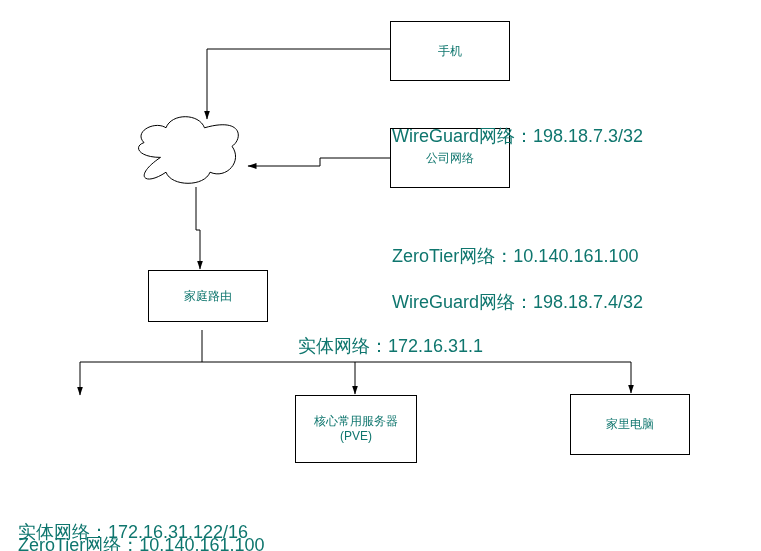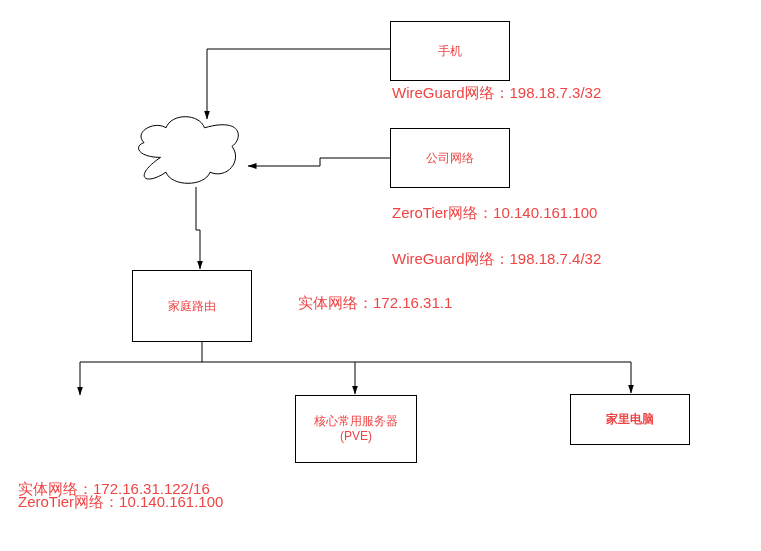--- a/index.html
+++ b/index.html
@@ -6,21 +6,21 @@
     margin: 0;
     padding: 0;
     background: #ffffff;
   }
   #canvas {
     position: relative;
     width: 761px;
     height: 551px;
     background: #ffffff;
     font-family: "Liberation Sans", "DejaVu Sans", sans-serif;
-    color: #ef4444;
+    color: #0f766e;
     overflow: hidden;
   }
   #wires {
     position: absolute;
     left: 0;
     top: 0;
     width: 761px;
     height: 551px;
   }
   .node {
@@ -32,23 +32,24 @@
     flex-direction: column;
     align-items: center;
     justify-content: center;
     text-align: center;
     font-size: 12px;
     line-height: 15px;
     white-space: nowrap;
   }
   .annotation {
     position: absolute;
-    font-size: 15px;
+    font-size: 18px;
     line-height: 13px;
     white-space: nowrap;
+    margin-top: 44px;
   }
   .annotation div { white-space: nowrap; }
 </style>
 </head>
 <body>
 
 <div id="canvas">
 
   <svg id="wires" width="761" height="551" viewBox="0 0 761 551" fill="none" stroke="#000000" stroke-width="1">
     <defs>
@@ -83,31 +84,31 @@
   </svg>
 
   <div class="node" style="left:390px; top:21px; width:120px; height:60px;">
     <span>手机</span>
   </div>
 
   <div class="node" style="left:390px; top:128px; width:120px; height:60px;">
     <span>公司网络</span>
   </div>
 
-  <div class="node" style="left:132px; top:270px; width:120px; height:72px;align-items:center;">
+  <div class="node" style="left:148px; top:270px; width:120px; height:52px;align-items:center;">
     <span>家庭路由</span>
   </div>
 
 
   <div class="node" style="left:295px; top:395px; width:122px; height:68px;">
     <span>核心常用服务器</span>
     <span>(PVE)</span>
   </div>
 
-  <div class="node" style="left:570px; top:394px; width:120px; height:51px;font-weight:bold;">
+  <div class="node" style="left:570px; top:394px; width:120px; height:61px;">
     <span>家里电脑</span>
   </div>
 
   <div class="annotation" style="left:392px; top:86px;">WireGuard网络：198.18.7.3/32</div>
 
   <div class="annotation" style="left:392px; top:206px;">ZeroTier网络：10.140.161.100</div>
 
   <div class="annotation" style="left:392px; top:252px;">WireGuard网络：198.18.7.4/32</div>
 
   <div class="annotation" style="left:298px; top:296px;">实体网络：172.16.31.1</div>

